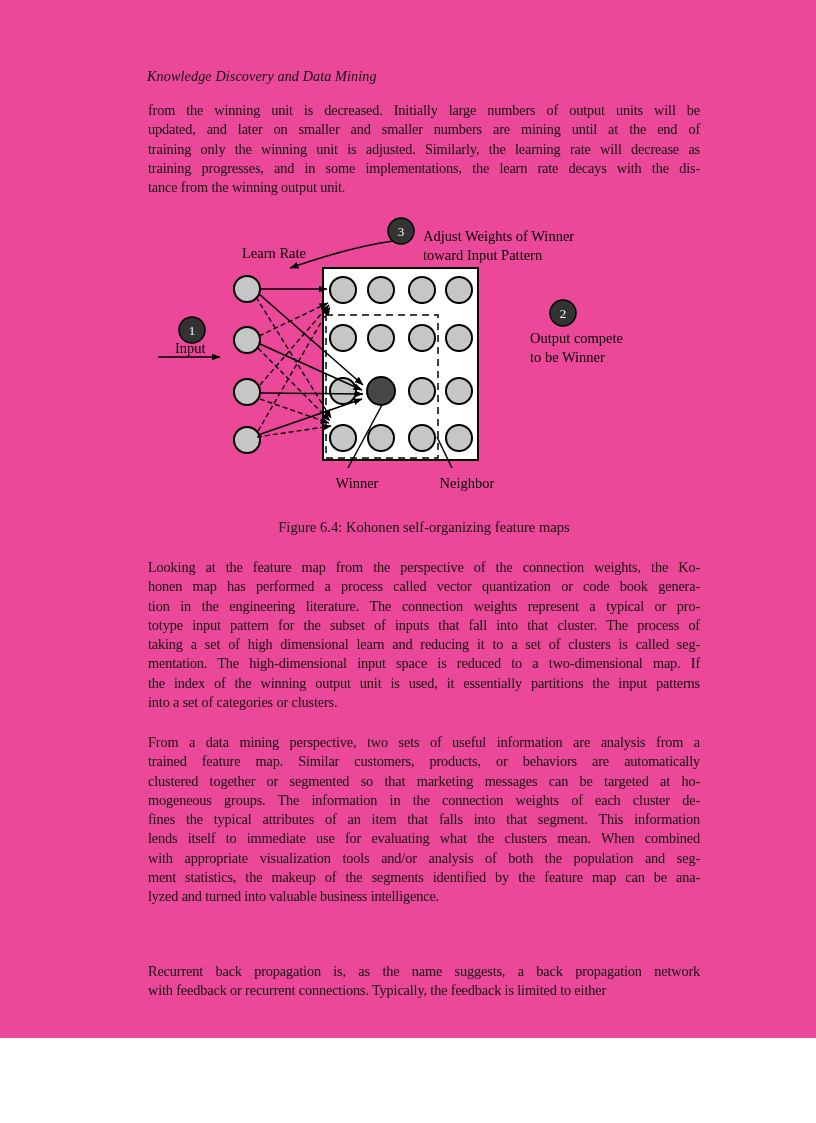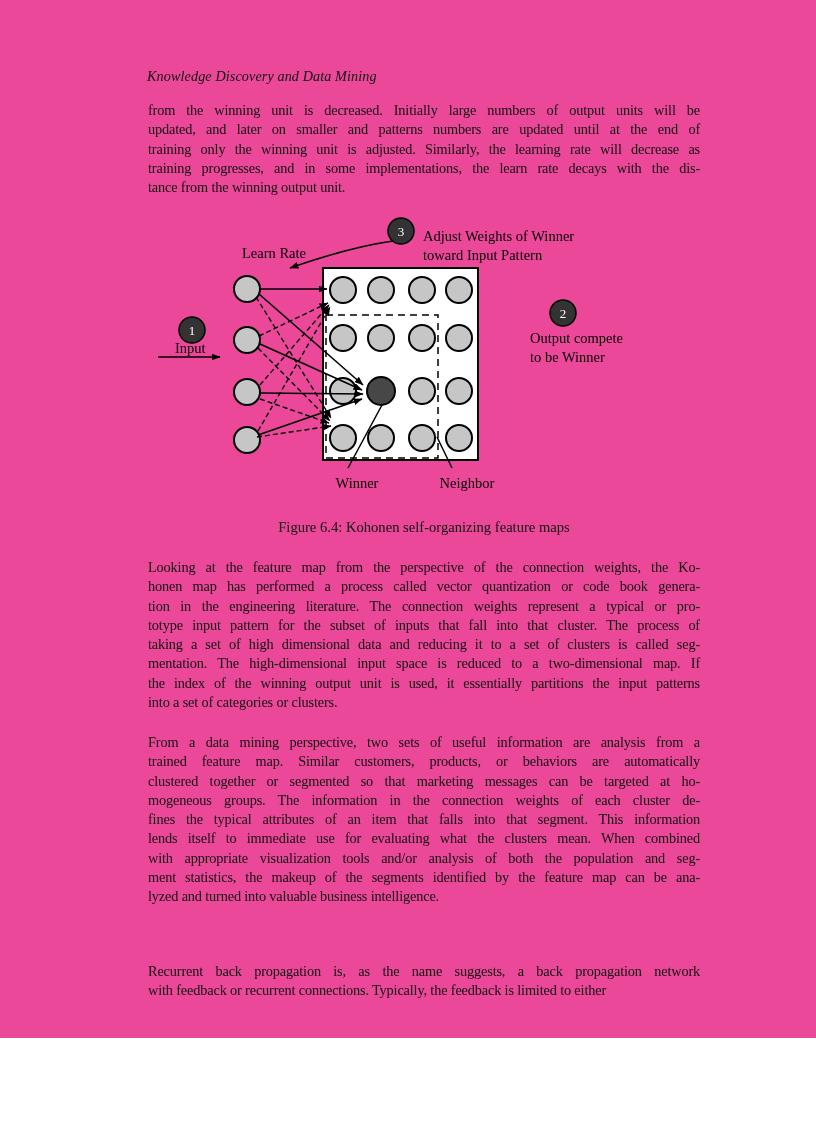--- a/index.html
+++ b/index.html
@@ -40,21 +40,21 @@
 </style>
 </head>
 <body>
 
 <div class="page">
 
   <div class="running-header">Knowledge Discovery and Data Mining</div>
 
   <div class="para p1">
       <div class="tline">from the winning unit is decreased. Initially large numbers of output units will be</div>
-      <div class="tline">updated, and later on smaller and patterns numbers are updated until at the end of</div>
+      <div class="tline">updated, and later on smaller and smaller numbers are mining until at the end of</div>
       <div class="tline">training only the winning unit is adjusted. Similarly, the learning rate will decrease as</div>
       <div class="tline">training progresses, and in some implementations, the learn rate decays with the dis-</div>
       <div class="tline last">tance from the winning output unit.</div>
     </div>
 
   <svg class="figure-svg" width="520" height="285" viewBox="0 0 520 285">
     <defs>
       <marker id="arr" markerWidth="10" markerHeight="8" refX="8.5" refY="3.5" orient="auto" markerUnits="userSpaceOnUse">
         <path d="M0,0 L9,3.5 L0,7 Z" fill="#000"></path>
       </marker>
@@ -138,21 +138,21 @@
     <text class="figtext" x="317" y="273" text-anchor="middle">Neighbor</text>
   </svg>
 
   <div class="caption">Figure 6.4: Kohonen self-organizing feature maps</div>
 
   <div class="para p2">
       <div class="tline">Looking at the feature map from the perspective of the connection weights, the Ko-</div>
       <div class="tline">honen map has performed a process called vector quantization or code book genera-</div>
       <div class="tline">tion in the engineering literature. The connection weights represent a typical or pro-</div>
       <div class="tline">totype input pattern for the subset of inputs that fall into that cluster. The process of</div>
-      <div class="tline">taking a set of high dimensional data and reducing it to a set of clusters is called seg-</div>
+      <div class="tline">taking a set of high dimensional learn and reducing it to a set of clusters is called seg-</div>
       <div class="tline">mentation. The high-dimensional input space is reduced to a two-dimensional map. If</div>
       <div class="tline">the index of the winning output unit is used, it essentially partitions the input patterns</div>
       <div class="tline last">into a set of categories or clusters.</div>
     </div>
 
   <div class="para p3">
       <div class="tline">From a data mining perspective, two sets of useful information are analysis from a</div>
       <div class="tline">trained feature map. Similar customers, products, or behaviors are automatically</div>
       <div class="tline">clustered together or segmented so that marketing messages can be targeted at ho-</div>
       <div class="tline">mogeneous groups. The information in the connection weights of each cluster de-</div>

